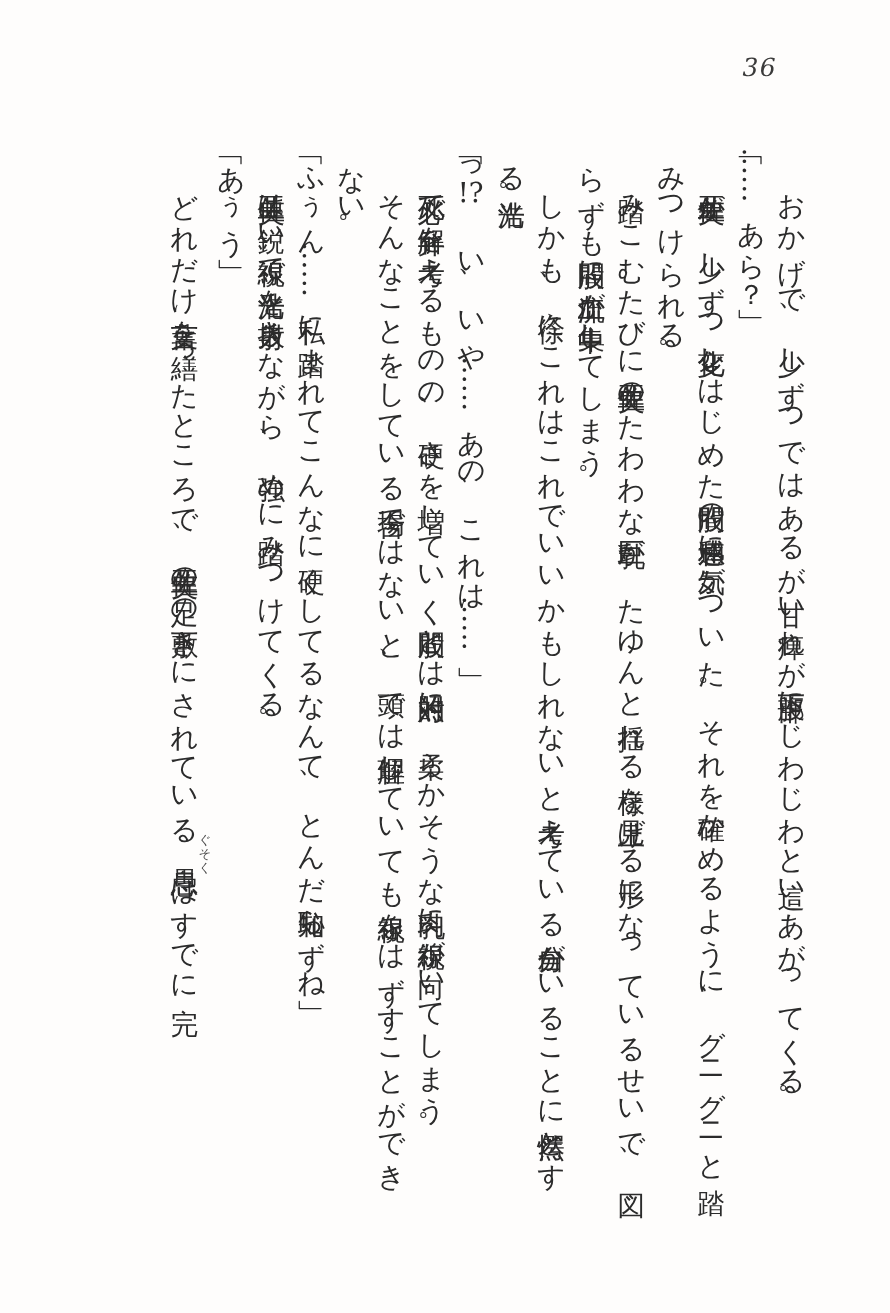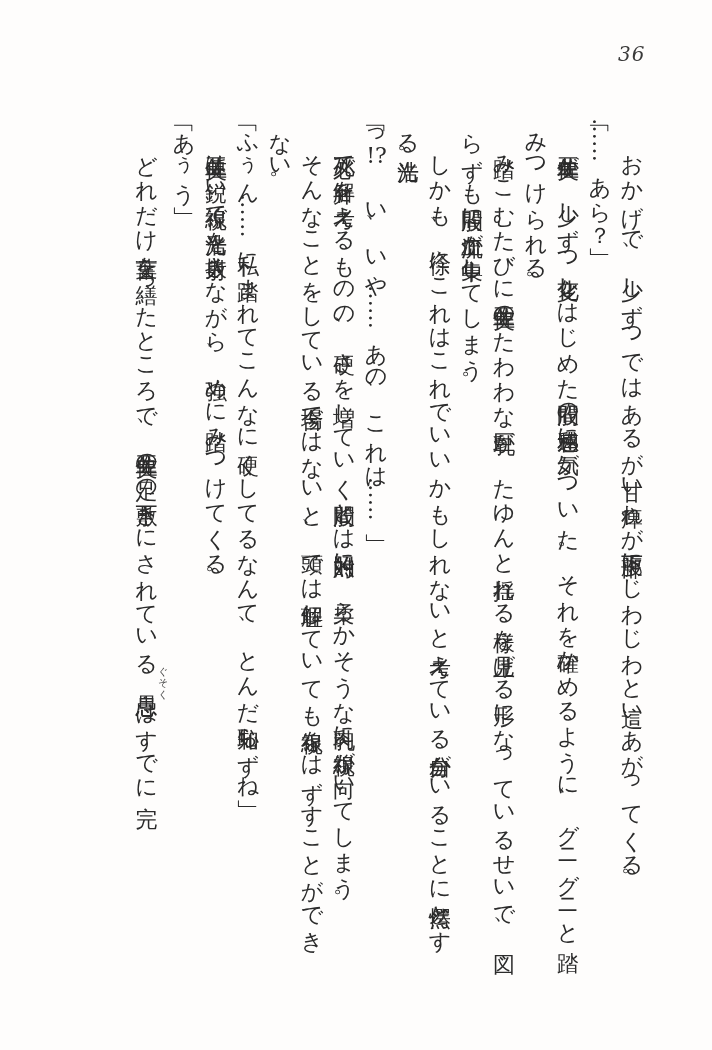--- a/index.html
+++ b/index.html
@@ -17,21 +17,20 @@
     overflow: hidden;
   }
   .page-number {
     position: absolute;
     top: 42px;
     left: 594px;
     font-size: 20px;
     font-style: italic;
     color: #3a3a3a;
     letter-spacing: 1px;
-    margin-left: 24px;
   }
   .text-body {
     position: absolute;
     top: 118px;
     right: 64px;
     height: 836px; 
     writing-mode: vertical-rl;
     text-orientation: mixed;
     font-size: 22px;
     line-height: 32px;

